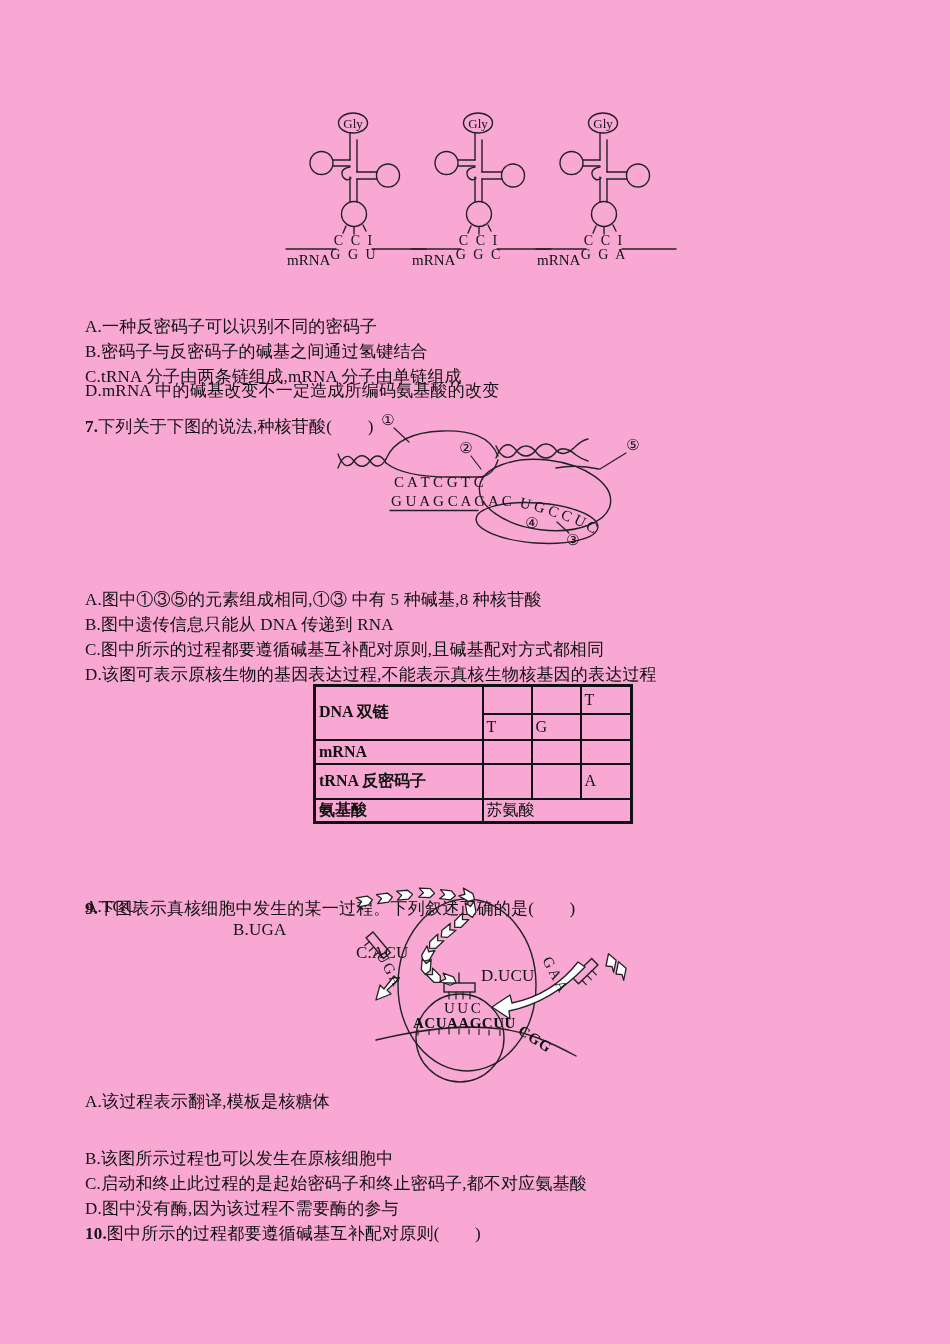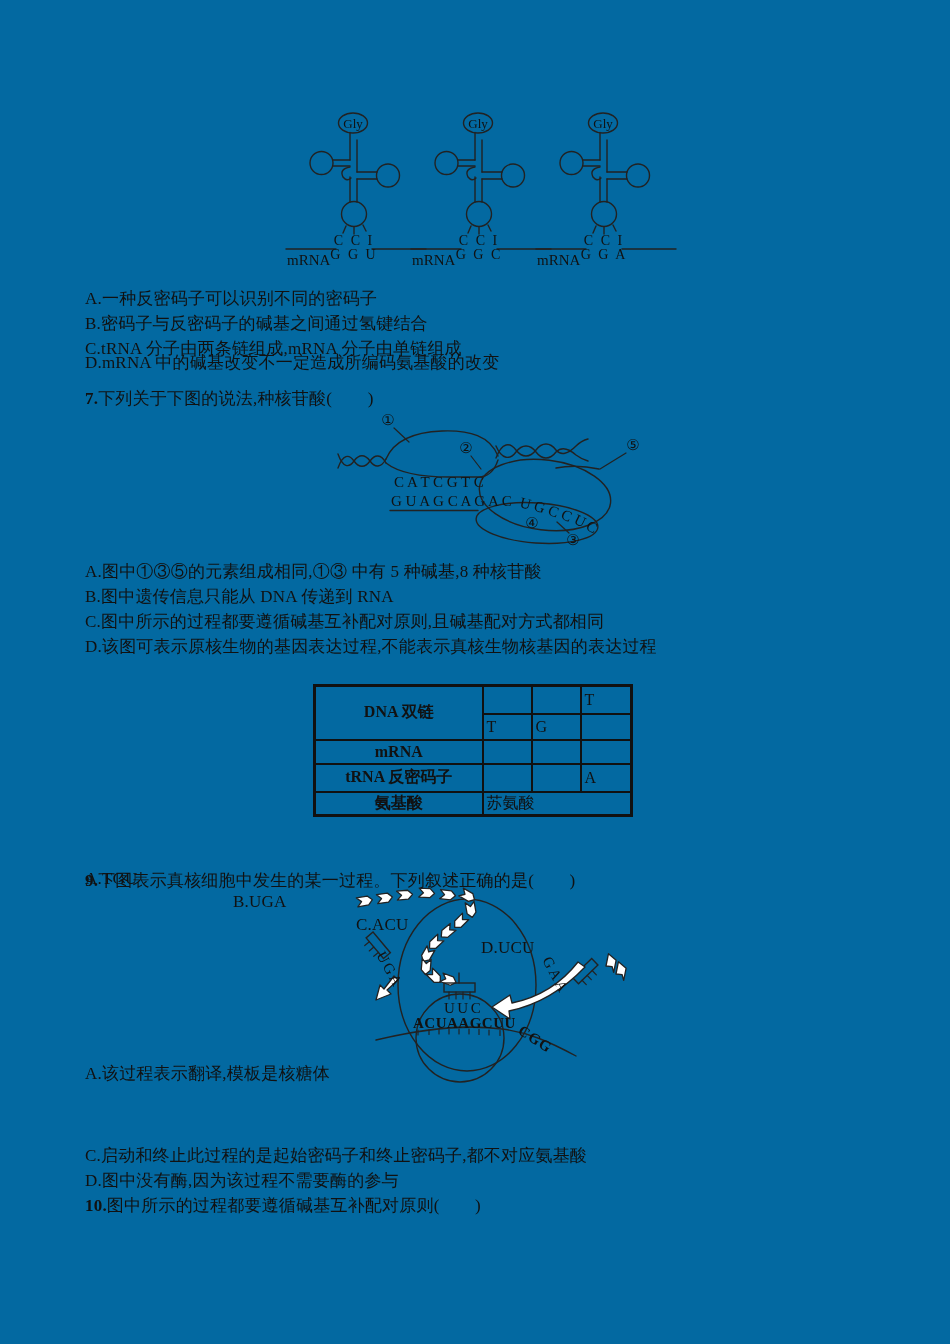--- a/index.html
+++ b/index.html
@@ -1,32 +1,32 @@
 <!DOCTYPE html>
 <html><head>
 <meta charset="utf-8">
 <style>
   html,body{margin:0;padding:0;background:#fff;}
-  #page{position:relative;width:950px;height:1344px;background:#0369a1;overflow:hidden;
+  #page{position:relative;width:950px;height:1344px;background:#f9a8d4;overflow:hidden;
         font-family:"Liberation Serif","DejaVu Serif",serif;color:#111;}
   .line{position:absolute;left:85px;width:640px;font-size:17px;line-height:23px;
-        white-space:pre-wrap;letter-spacing:0.2px;}
+        white-space:pre-wrap;letter-spacing:0.2px;margin-top:28px;}
   .qnum{font-weight:bold;}
   svg{position:absolute;}
   svg text{font-family:"Liberation Serif","DejaVu Serif",serif;fill:#111;}
   .stroke{stroke:#222;stroke-width:1.4;fill:none;stroke-linecap:round;}
   .thin{stroke:#222;stroke-width:1.2;fill:none;stroke-linecap:round;}
   .whitefill{fill:#fff;stroke:#222;stroke-width:1.3;stroke-linejoin:round;}
   
   #tablewrap{position:absolute;left:313px;top:684px;}
   table.qtable{border-collapse:collapse;table-layout:fixed;}
   table.qtable td{border:2px solid #111;font-size:16px;padding:0 3px;vertical-align:middle;
                   overflow:hidden;}
   table.qtable{border:3px solid #111;}
-  td.lbl{font-weight:bold;text-align:center;}
+  td.lbl{font-weight:bold;}
   td.base{font-size:15px;}
 </style>
 </head>
 <body>
 
 <div id="page">
 
   <svg style="left:268px;top:98px;" width="412" height="175" viewBox="0 0 412 175">
     <defs>
       <g id="clover">
@@ -146,21 +146,21 @@
         <td class="base">T</td>
         <td class="base">G</td>
         <td class="base"></td>
       </tr>
       <tr style="height:24px">
         <td class="lbl">mRNA</td>
         <td class="base"></td>
         <td class="base"></td>
         <td class="base"></td>
       </tr>
-      <tr style="height:28px">
+      <tr style="height:35px">
         <td class="lbl">tRNA 反密码子</td>
         <td class="base"></td>
         <td class="base"></td>
         <td class="base">A</td>
       </tr>
       <tr style="height:21px">
         <td class="lbl">氨基酸</td>
         <td colspan="3">苏氨酸</td>
       </tr>
     </tbody>
@@ -240,18 +240,19 @@
     </g>
 
     <text transform="translate(24,69) rotate(61)" font-size="15" letter-spacing="2">UGA</text>
     <text transform="translate(190,74) rotate(62)" font-size="15" letter-spacing="2.5">GAA</text>
     <text x="92" y="127" font-size="15" letter-spacing="2.5">UUC</text>
     <text x="61" y="142" font-size="15" font-weight="600" letter-spacing="0.5">ACUAAGCUU</text>
     <text transform="translate(165,147) rotate(33)" font-size="15" font-weight="600" letter-spacing="1">CGG</text>
   </svg>
 
   <div class="line" style="top:1062px">A.该过程表示翻译,模板是核糖体</div>
+  <div class="line" style="top:1119px">B.该图所示过程也可以发生在原核细胞中</div>
   <div class="line" style="top:1169px">D.图中没有酶,因为该过程不需要酶的参与</div>
   <div class="line" style="top:1144px">C.启动和终止此过程的是起始密码子和终止密码子,都不对应氨基酸</div>
 
   <div class="line" style="top:1194px"><span class="qnum">10.</span><span>图中所示的过程都要遵循碱基互补配对原则(        )</span></div>
 
 </div>
 
 </body></html>

